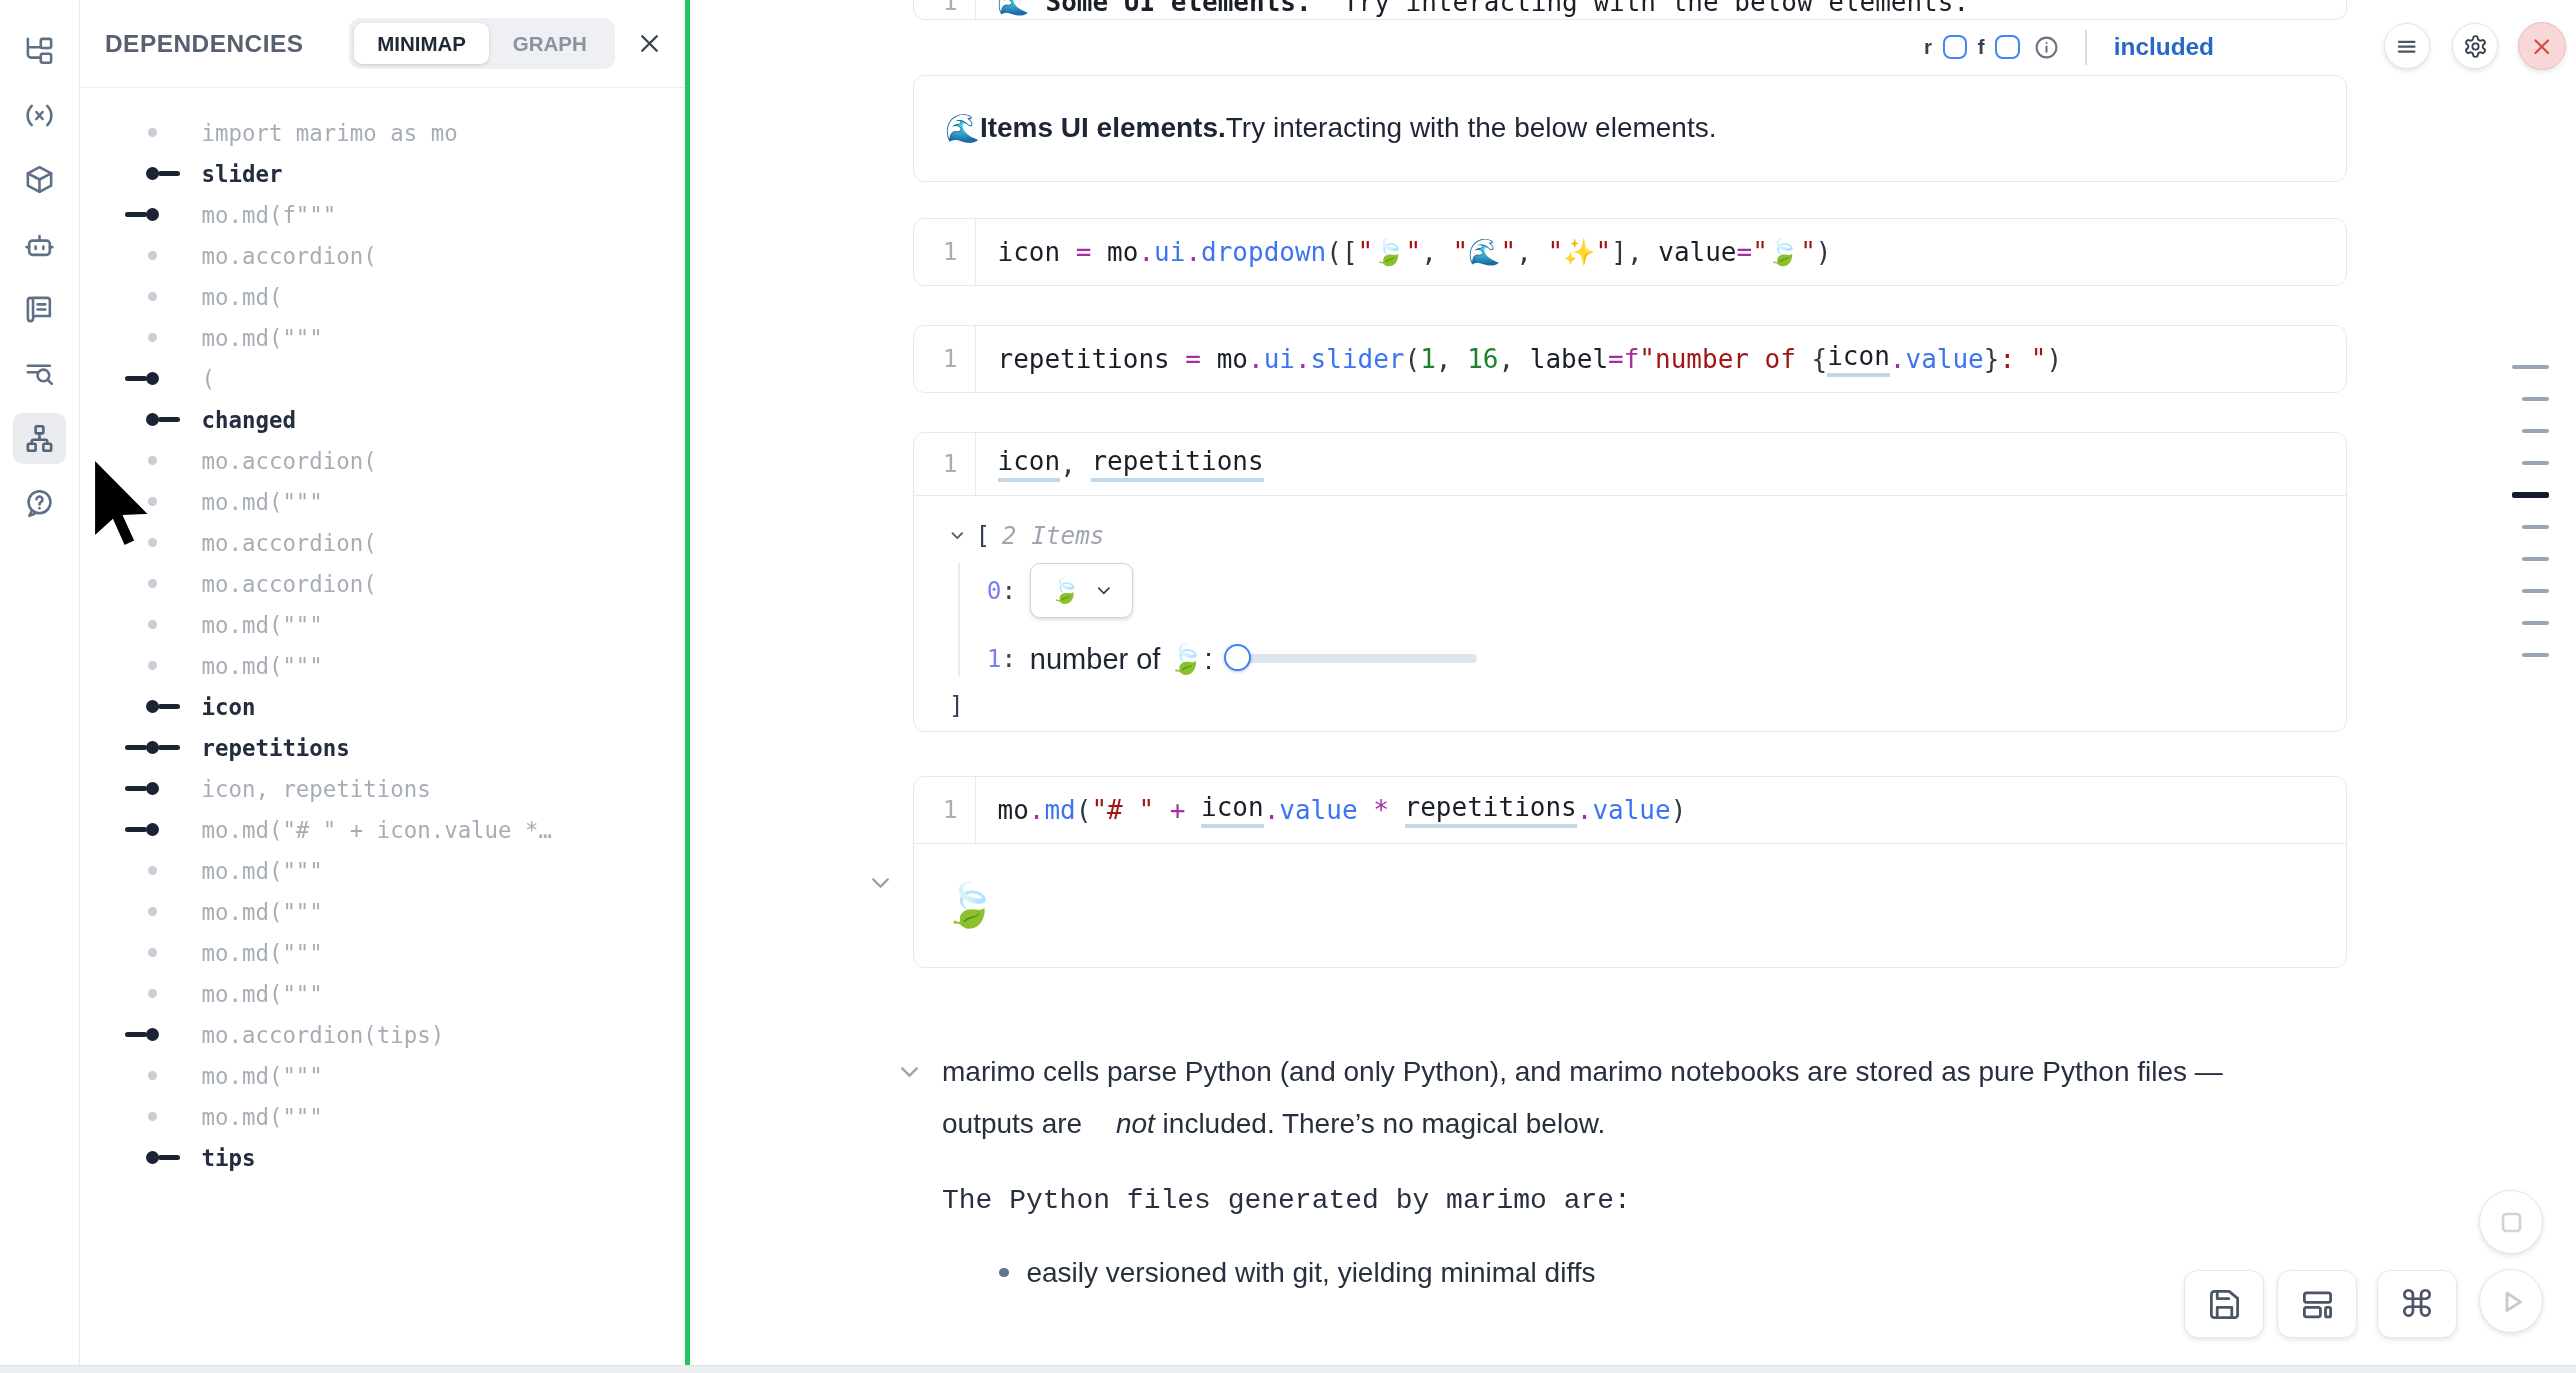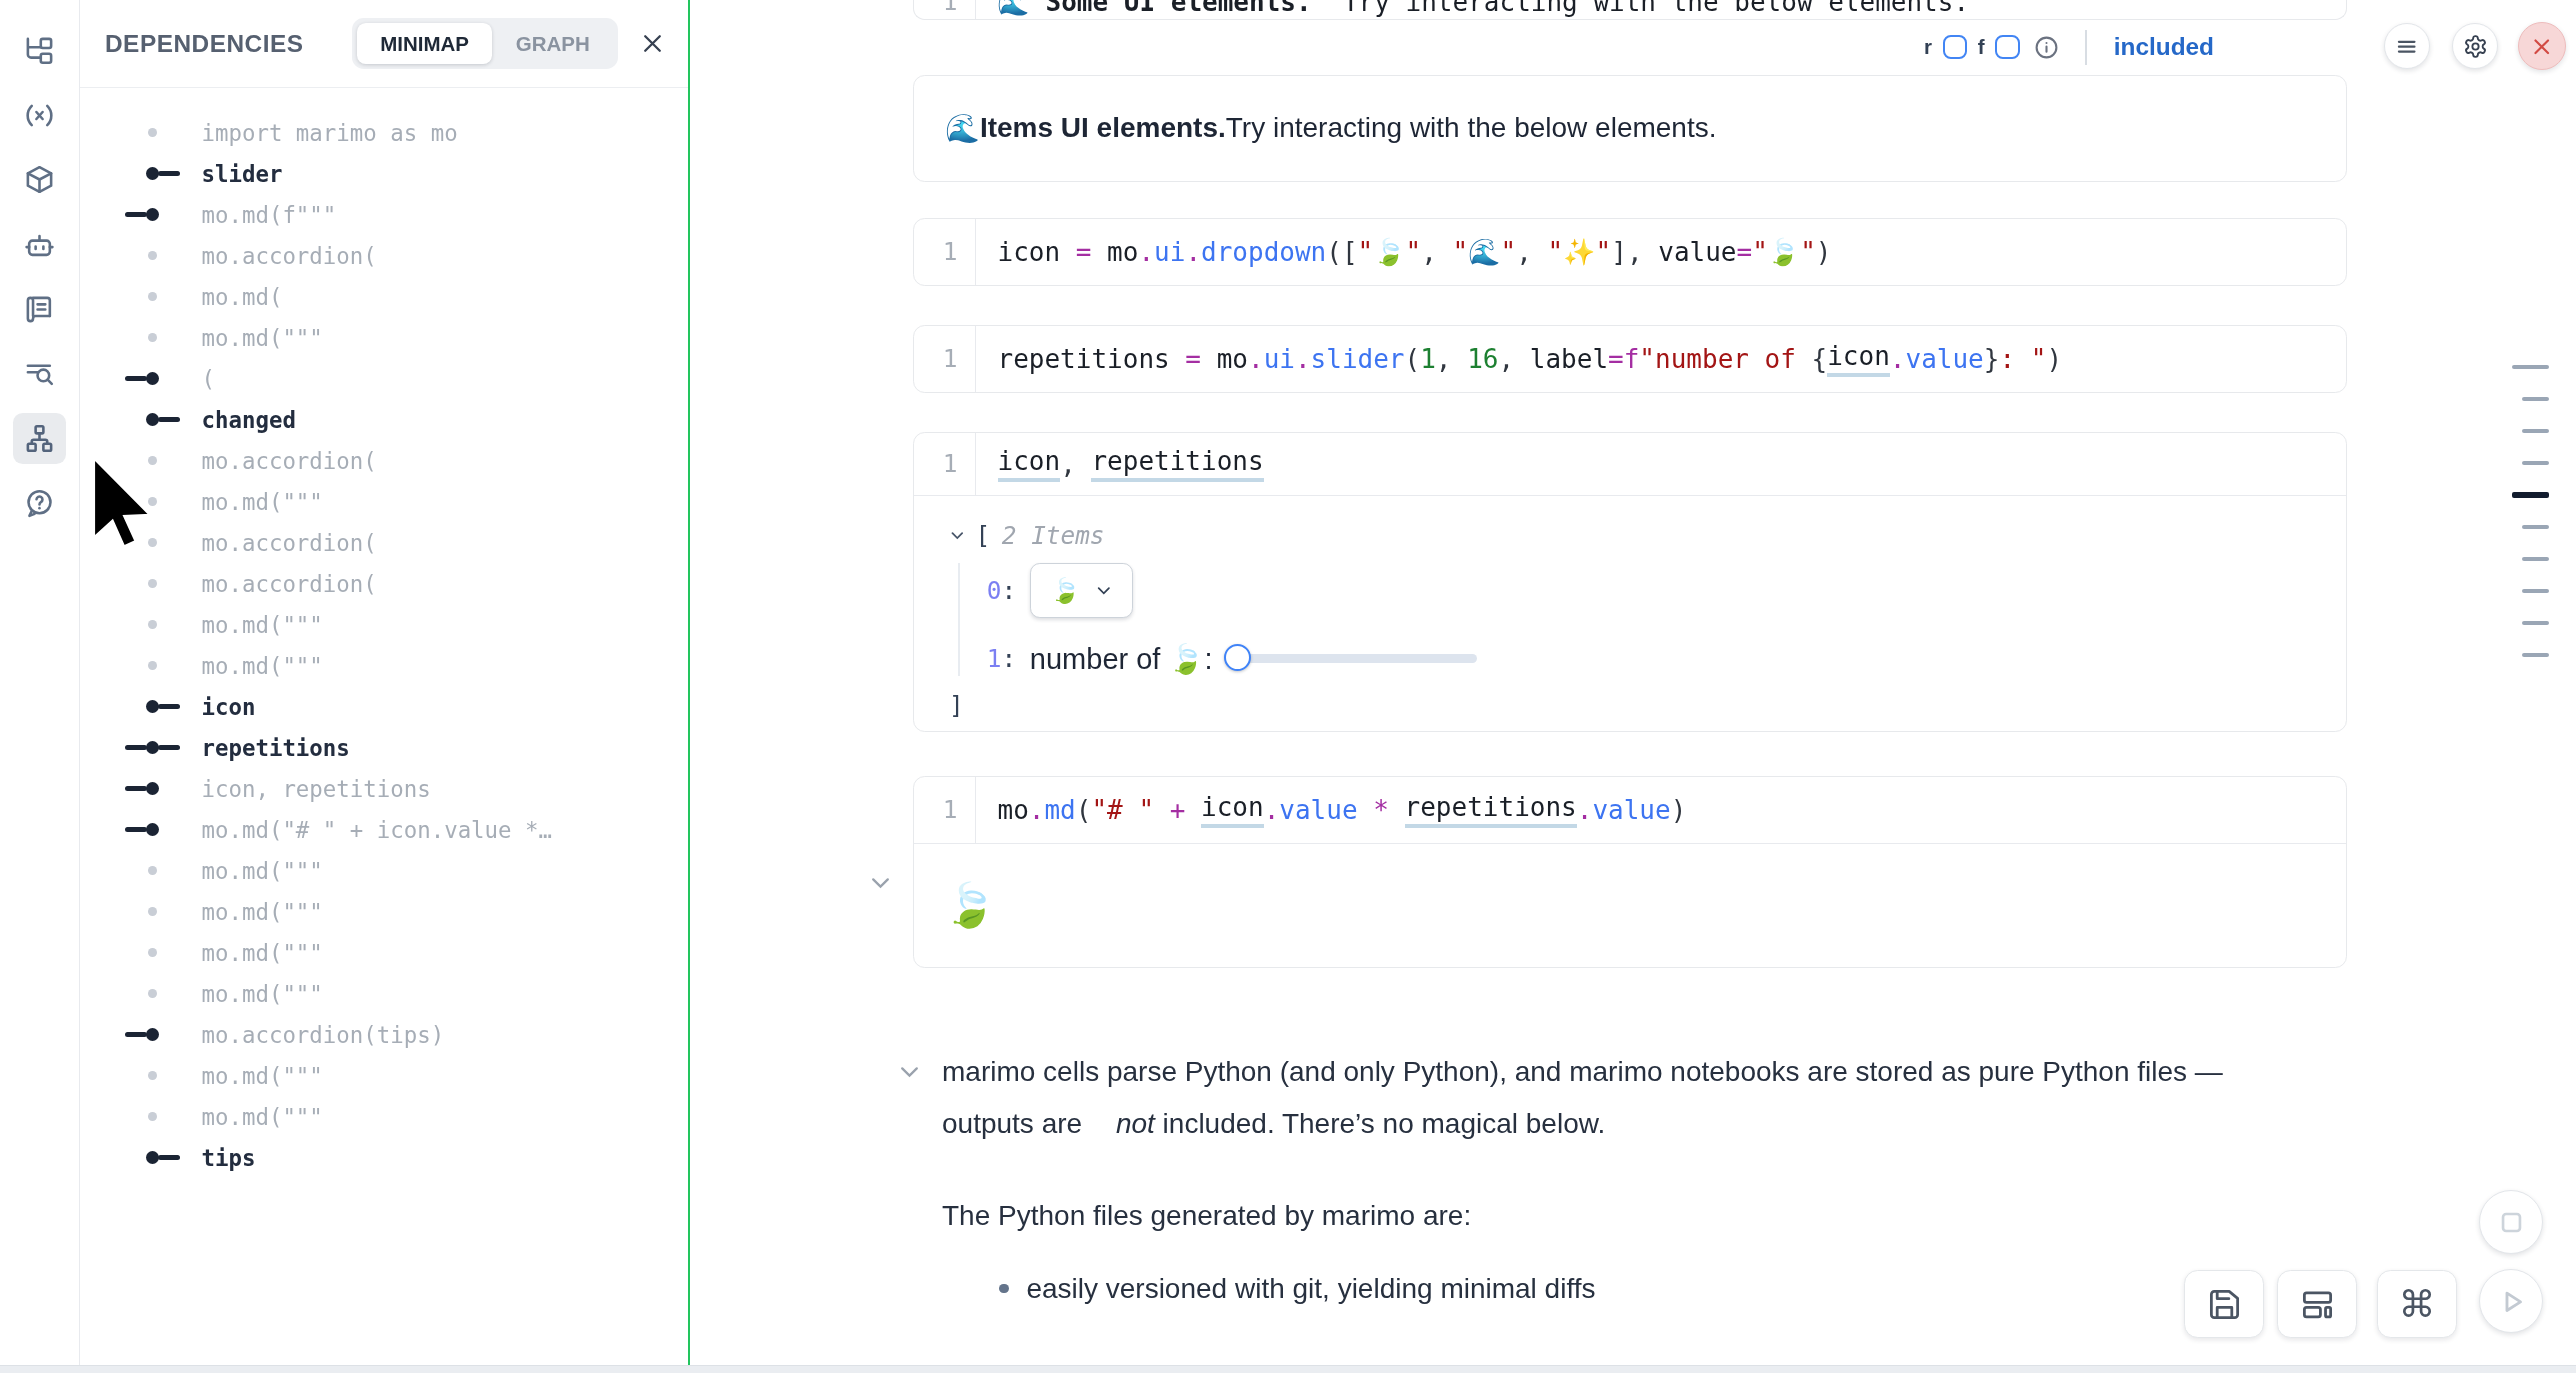--- a/index.html
+++ b/index.html
@@ -7,21 +7,21 @@
        font-family:"Liberation Sans",sans-serif;color:#1f2937;}
   svg{display:block;}
 
   
   .rail{position:absolute;left:0;top:0;width:80px;height:1365px;border-right:1px solid #e8eaee;
         display:flex;flex-direction:column;align-items:center;padding-top:25px;box-sizing:border-box;gap:13.7px;}
   .rail-btn{width:53px;height:51px;display:flex;align-items:center;justify-content:center;border-radius:9.8px;}
   .rail-btn.active{background:#e9ebee;}
 
   
-  .panel{position:absolute;left:80px;top:0;width:610px;height:1365px;border-right:2px solid #22c55e;background:#fff;box-sizing:border-box;}
+  .panel{position:absolute;left:80px;top:0;width:610px;height:1365px;border-right:5px solid #22c55e;background:#fff;box-sizing:border-box;}
   .panel-header{height:88px;border-bottom:1px solid #eceef1;display:flex;align-items:center;padding:0 23.4px 0 25px;box-sizing:border-box;}
   .panel-title{font-size:24.4px;font-weight:700;letter-spacing:0.5px;color:#566070;flex:1 1 auto;}
   .seg{display:flex;align-items:center;background:#eef0f3;border-radius:11.7px;padding:4.9px;}
   .seg-btn{font-size:20.5px;font-weight:700;padding:8.8px 23.4px;border-radius:8.8px;color:#8a93a0;cursor:pointer;}
   .seg-btn.on{background:#fff;color:#1f2937;box-shadow:0 1px 3.9px rgba(16,24,40,.18);}
   .panel-close{margin-left:21.5px;}
 
   
   .mm-list{position:absolute;left:0;top:112px;width:100%;}
   .mm-row{height:41px;display:flex;align-items:center;cursor:pointer;}
@@ -86,21 +86,21 @@
   
   .out4{height:123px;display:flex;align-items:center;padding-left:29px;font-size:43px;}
   .cell-wrap{position:relative;}
   .side-chev{position:absolute;left:-45px;color:#9aa2ad;}
 
   
   .mdsection{position:relative;margin-top:78px;padding-left:29px;}
   .md-h2{font-family:"Liberation Serif",serif;font-size:45px;font-weight:500;color:#202636;line-height:53px;}
   .md-p{margin-top:43px;font-size:28px;line-height:52px;color:#27303f;width:1371px;}
   .md-p em{font-style:italic;margin-left:26px;}
-  .md-p2{margin-top:50px;font-size:28px;color:#27303f;}
+  .md-p2{margin-top:35px;font-size:28px;color:#27303f;font-family:Liberation Mono, monospace;}
   .md-bullet{margin-top:41px;margin-left:57px;display:flex;align-items:center;gap:17.6px;font-size:28px;color:#27303f;}
   .md-bullet .dot{width:9.8px;height:9.8px;border-radius:50%;background:#64748b;flex:0 0 auto;}
 
   
   .outline{position:absolute;left:2512px;top:351px;}
   .ol-row{height:32px;display:flex;align-items:center;}
   .ol-bar{background:#9aa6b5;border-radius:2px;cursor:pointer;}
   .ol-row.long .ol-bar{width:37px;height:4.9px;}
   .ol-row.short .ol-bar{width:27px;height:3.9px;margin-left:9.8px;}
   .ol-row.active .ol-bar{width:37px;height:5.9px;background:#121c2e;}

